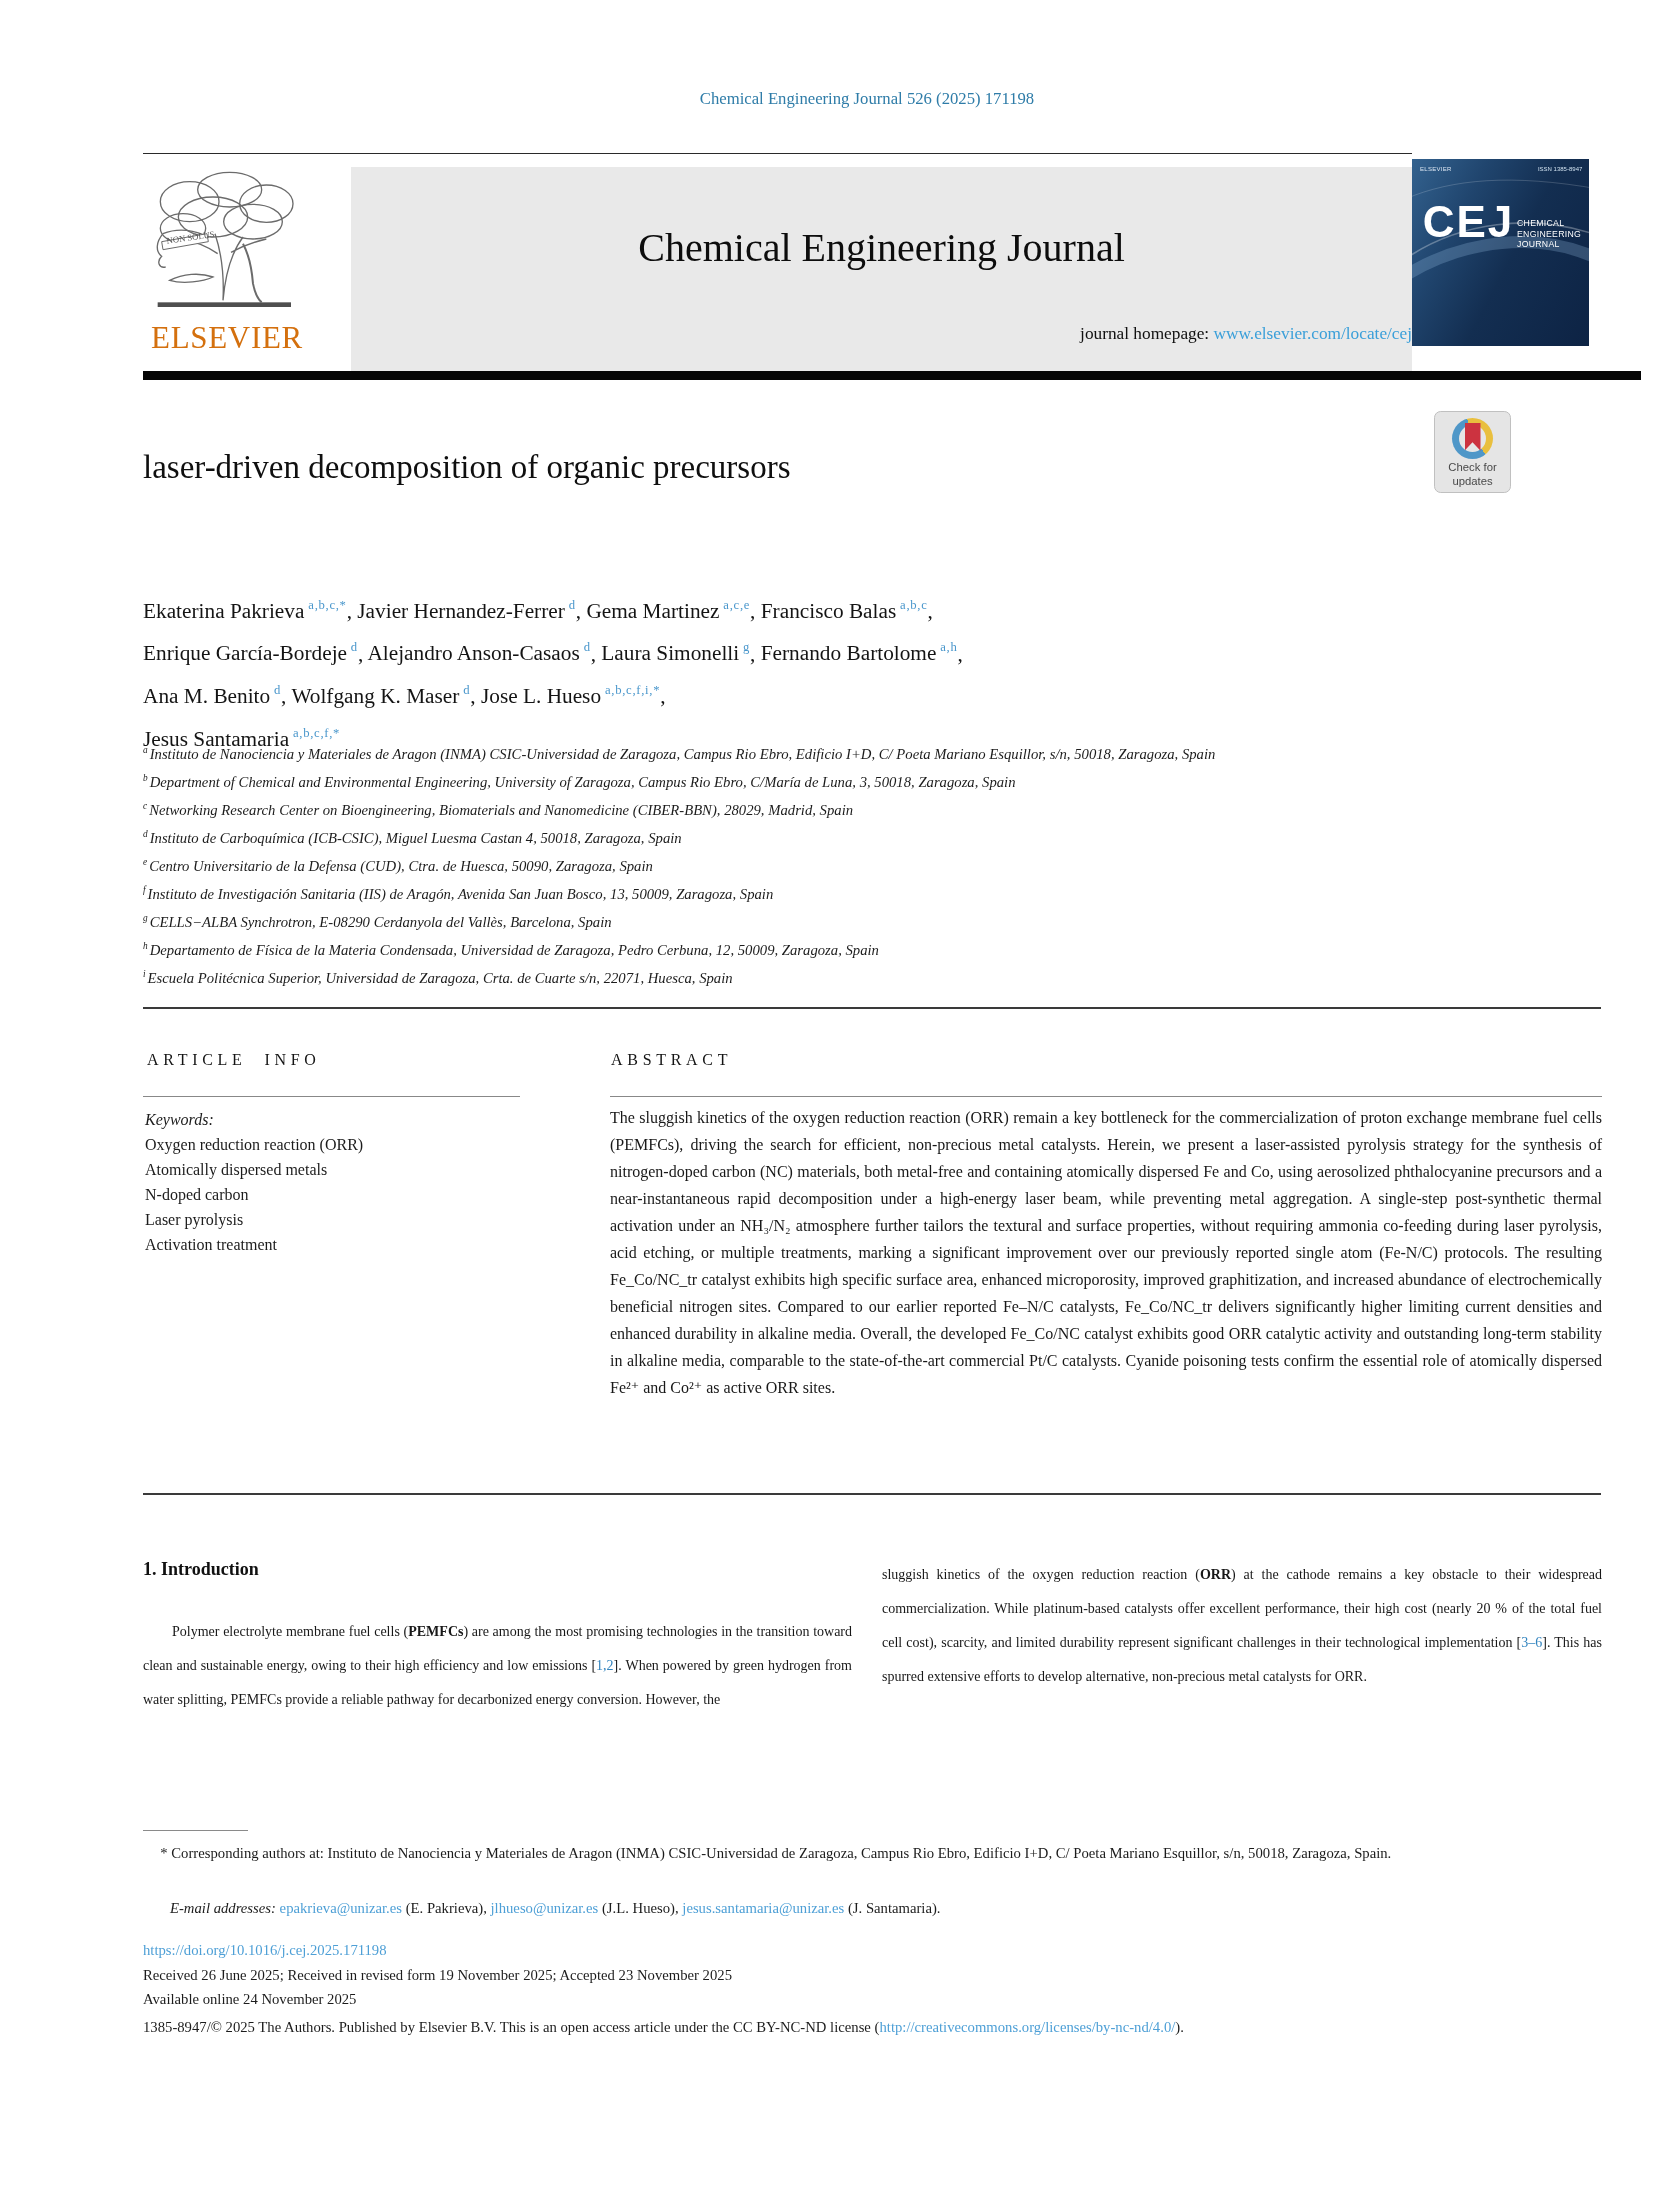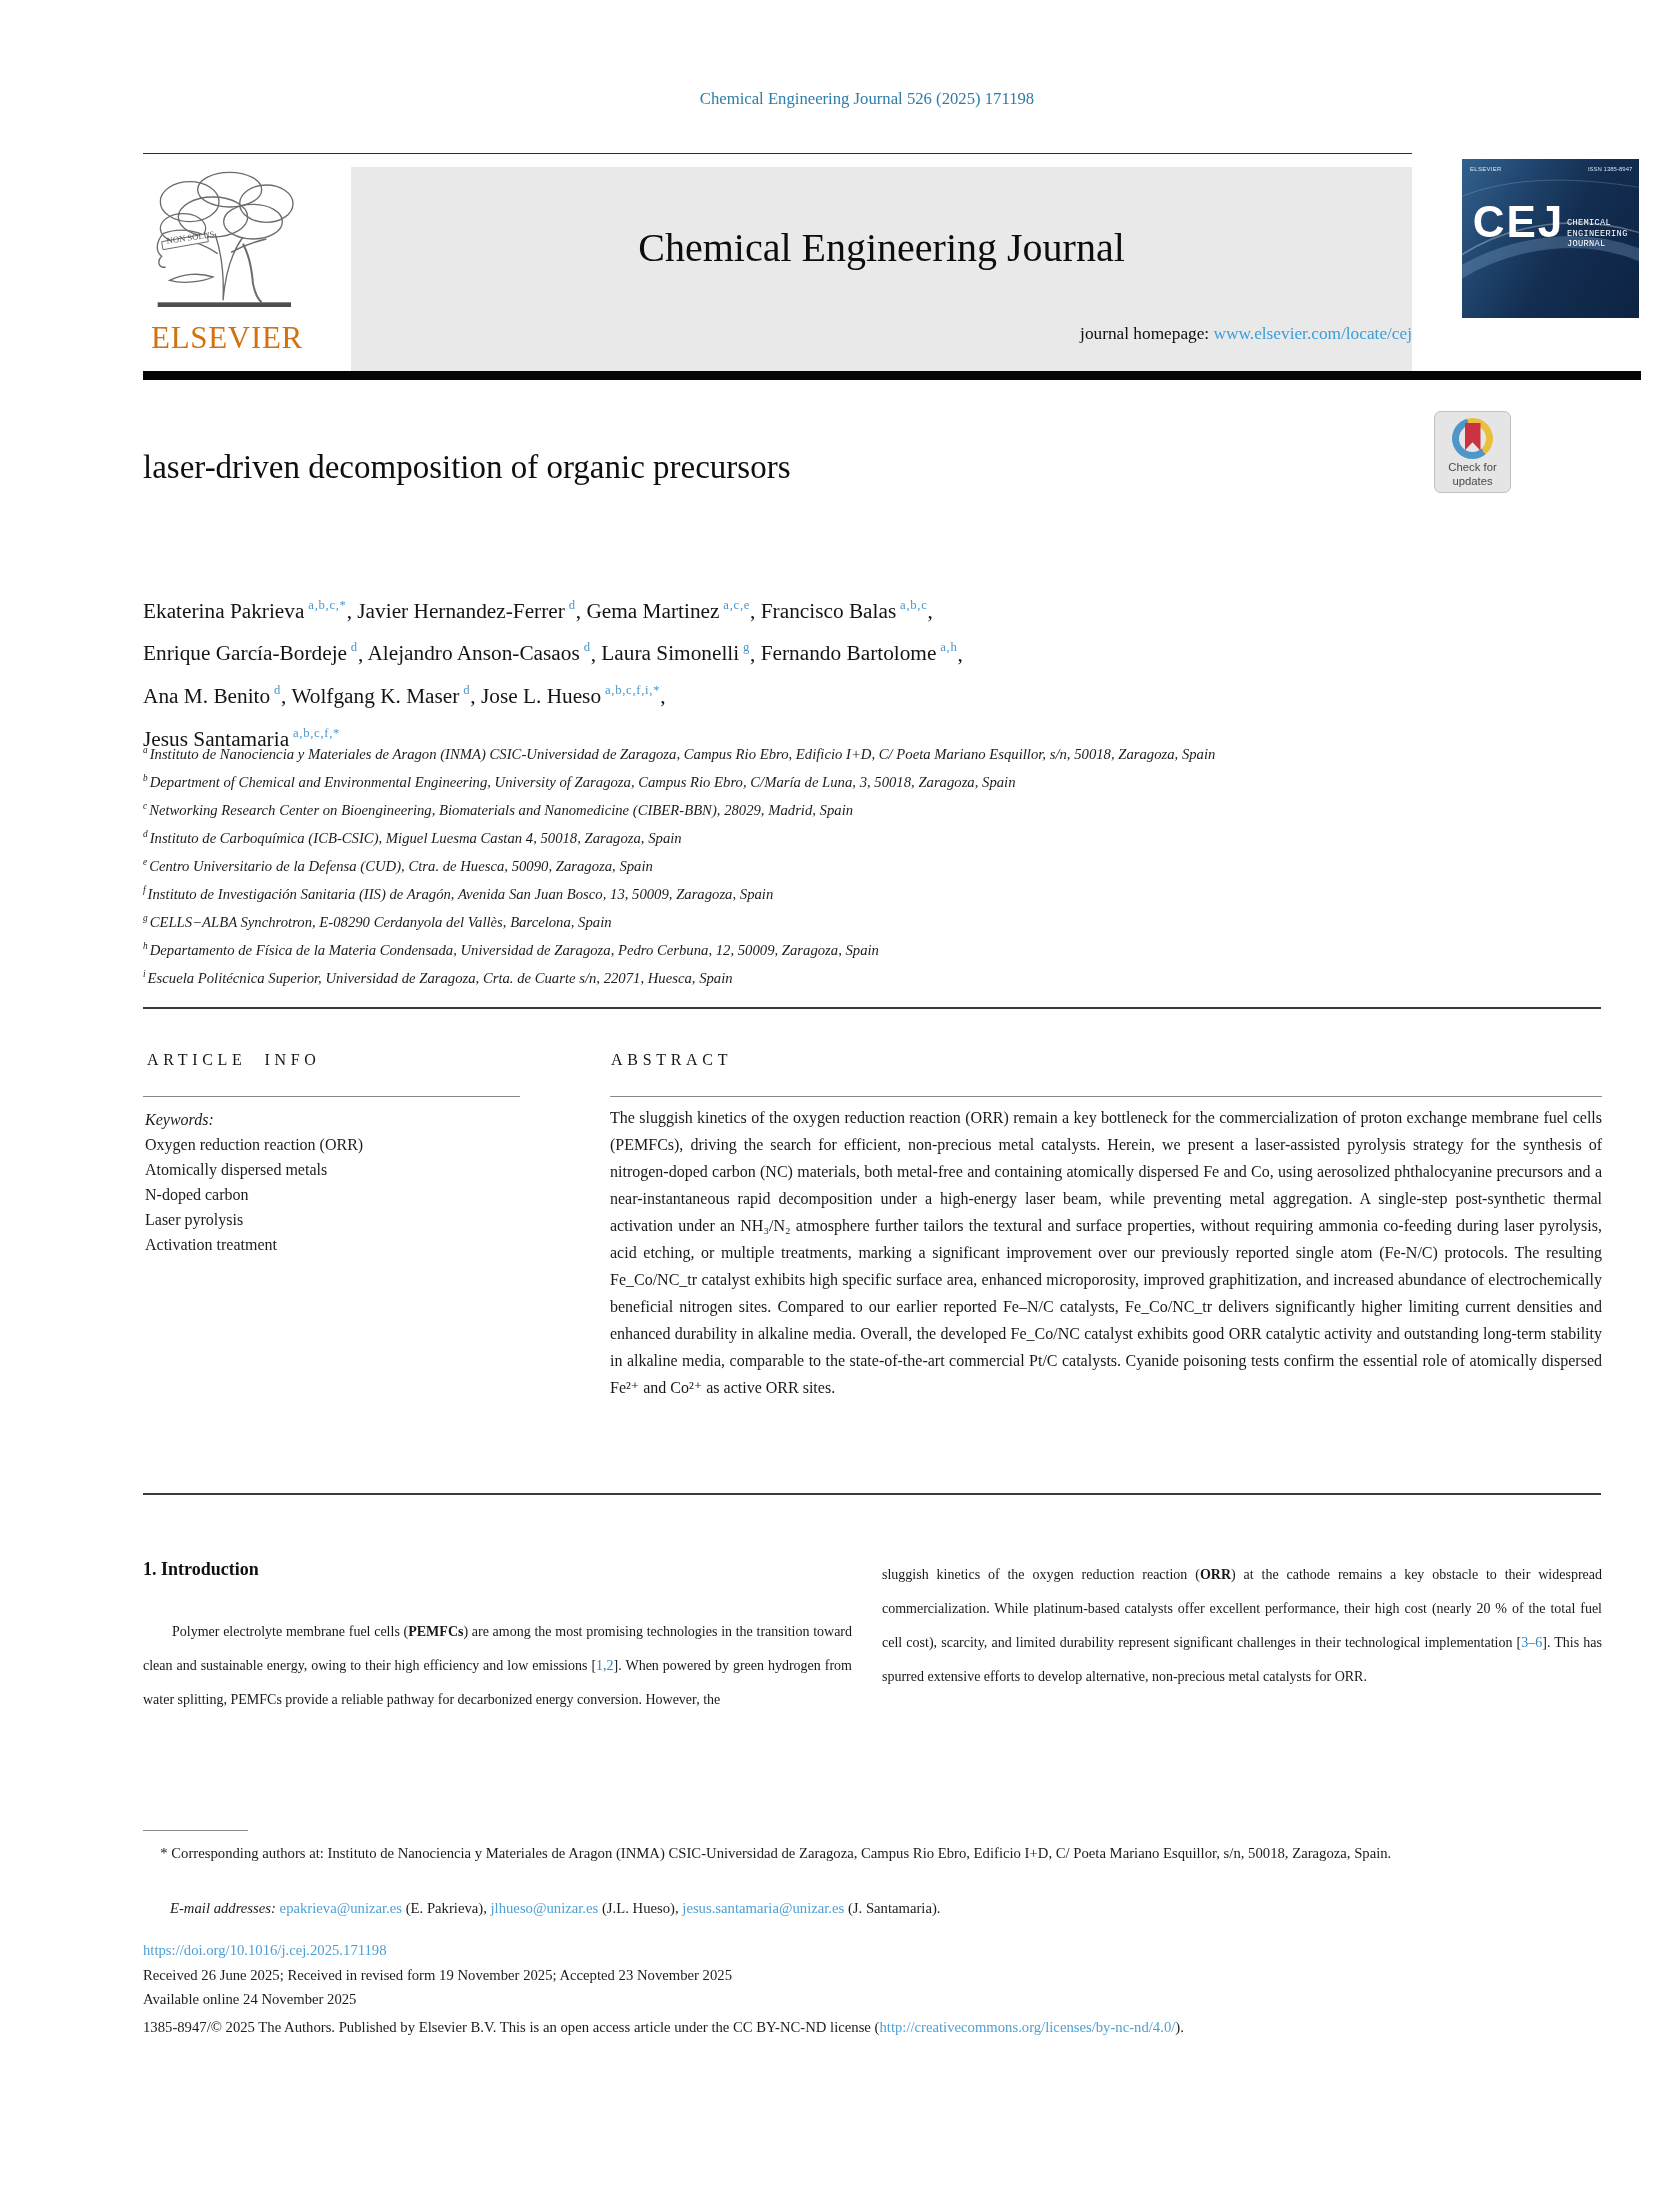--- a/index.html
+++ b/index.html
@@ -20,26 +20,26 @@
   .journal-title{position:absolute;top:57px;left:0;width:100%;text-align:center;font-size:40px;color:#0d0d0d;}
   .homepage-line{position:absolute;top:157px;left:0;width:100%;text-align:right;font-size:17.3px;color:#111;}
   .lnk{color:#3a9fd9;}
   .lnk-light{color:#4d9fd6;}
 
   
   .elsevier{left:103px;top:167px;width:168px;height:200px;}
   .elsevier-word{position:absolute;left:0;top:153px;width:168px;text-align:center;font-size:31px;color:#d4700e;letter-spacing:0.7px;}
 
   
-  .cover{left:1422px;top:159px;width:177px;height:159px;overflow:hidden;
+  .cover{left:1372px;top:159px;width:177px;height:187px;overflow:hidden;
     background:linear-gradient(118deg,#33628f 0%,#20456e 28%,#132e51 55%,#0d2344 100%);}
   .cover-elsevier-small{position:absolute;top:6.7px;left:8px;font-family:"Liberation Sans",sans-serif;font-size:6px;color:#dbe6f2;letter-spacing:0.3px;}
   .cover-issn{position:absolute;top:6.7px;right:6.7px;font-family:"Liberation Sans",sans-serif;font-size:6px;color:#cfe0ee;}
   .cover-cej{position:absolute;top:41px;left:10.7px;font-family:"Liberation Sans",sans-serif;font-size:44px;font-weight:bold;color:#ffffff;letter-spacing:2px;line-height:44px;}
-  .cover-journal-name{position:absolute;top:59px;left:105px;font-family:Liberation Mono, monospace;font-size:8.7px;line-height:10.7px;color:#ffffff;letter-spacing:0.3px;}
+  .cover-journal-name{position:absolute;top:59px;left:105px;font-family:Liberation Sans, sans-serif;font-size:8.7px;line-height:10.7px;color:#ffffff;letter-spacing:0.3px;}
   .cover svg{position:absolute;left:0;top:0;}
 
   .blackbar{left:103px;top:371px;width:1498px;height:9.3px;background:#050505;}
 
   
   .paper-title{left:103px;top:443px;width:1240px;font-size:33px;line-height:49px;color:#0f0f0f;}
   .badge{left:1394px;top:411px;width:77px;height:82px;background:#e5e5e5;border:0.7px solid #c0c0c0;border-radius:6.7px;box-sizing:border-box;}
   .badge-ring{position:relative;width:41px;height:41px;border-radius:50%;margin:6px auto 1.3px;
     background:conic-gradient(from 140deg,#4f97c8 0deg 205deg,#e9bf3e 205deg 360deg);}
   .badge-ring-inner{position:absolute;inset:6.7px;background:#e6e6e6;border-radius:50%;}

